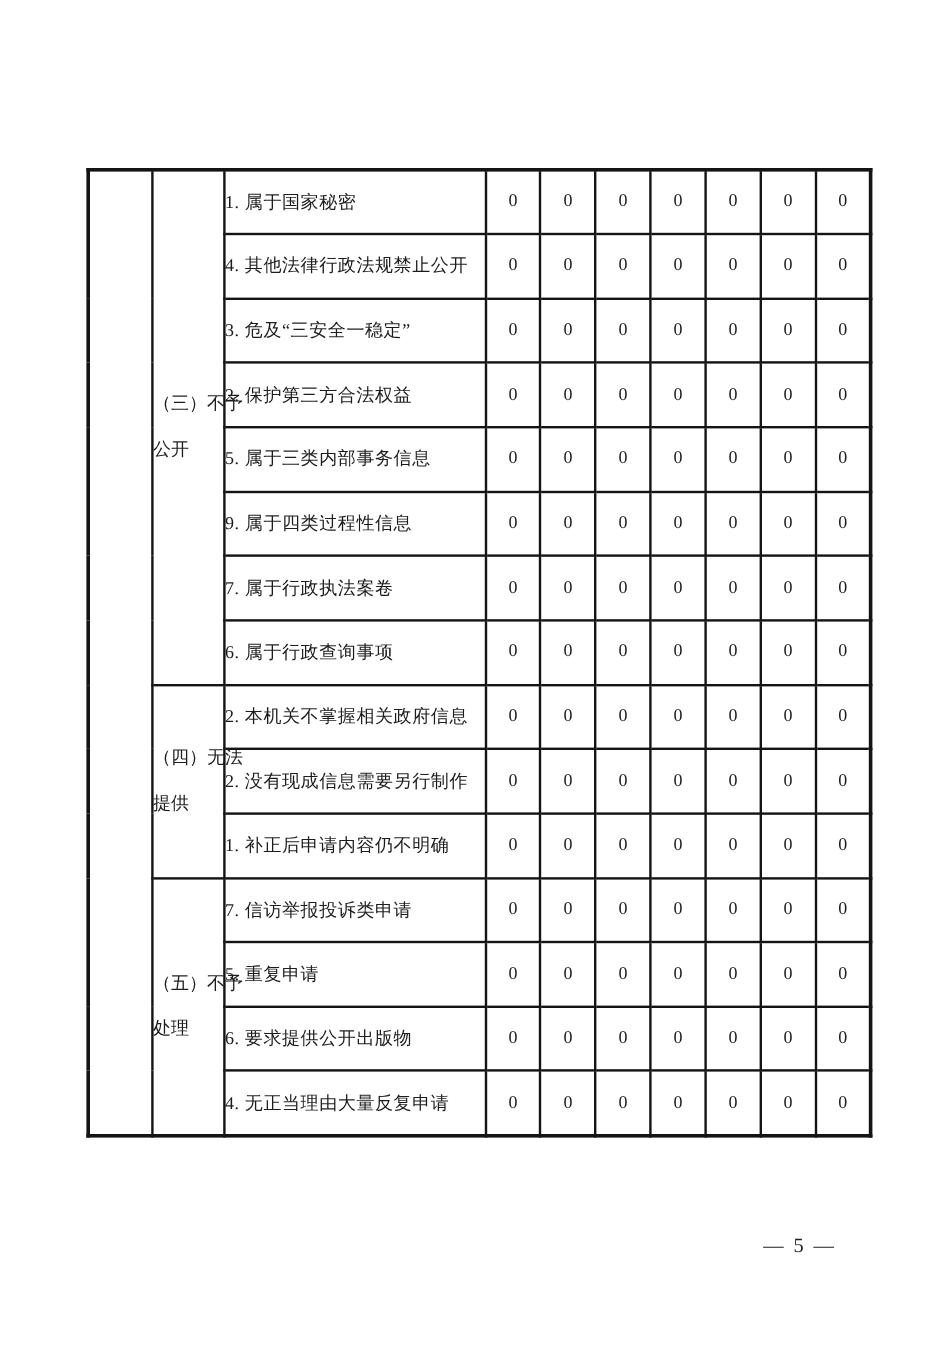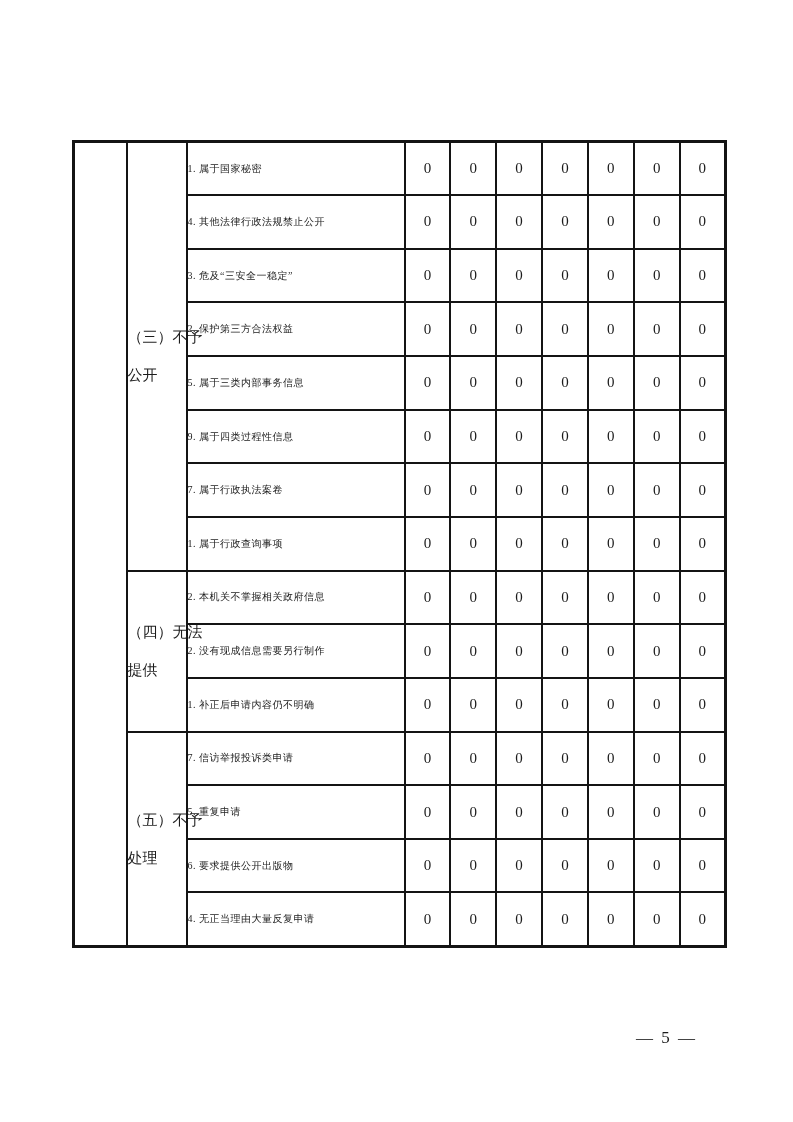--- a/index.html
+++ b/index.html
@@ -39,21 +39,21 @@
     overflow: visible;
   }
   span.glabel-line {
     display: block;
     white-space: nowrap;
     line-height: 38px;
     position: relative;
     z-index: 2;
   }
   td.item {
-    font-size: 10px;
+    font-size: 15px;
     text-align: left;
     padding-left: 4px;
     letter-spacing: 0.5px;
   }
   td.value {
     font-size: 15px;
     text-align: center;
   }
   .page-number {
     position: absolute;
@@ -151,21 +151,21 @@
         <td class="item">7. 属于行政执法案卷</td>
         <td class="value">0</td>
         <td class="value">0</td>
         <td class="value">0</td>
         <td class="value">0</td>
         <td class="value">0</td>
         <td class="value">0</td>
         <td class="value">0</td>
       </tr>
       <tr class="row">
-        <td class="item">1. 属于行政查询事项</td>
+        <td class="item">6. 属于行政查询事项</td>
         <td class="value">0</td>
         <td class="value">0</td>
         <td class="value">0</td>
         <td class="value">0</td>
         <td class="value">0</td>
         <td class="value">0</td>
         <td class="value">0</td>
       </tr>
       <tr class="row">
         <td class="group-label" rowspan="3">

